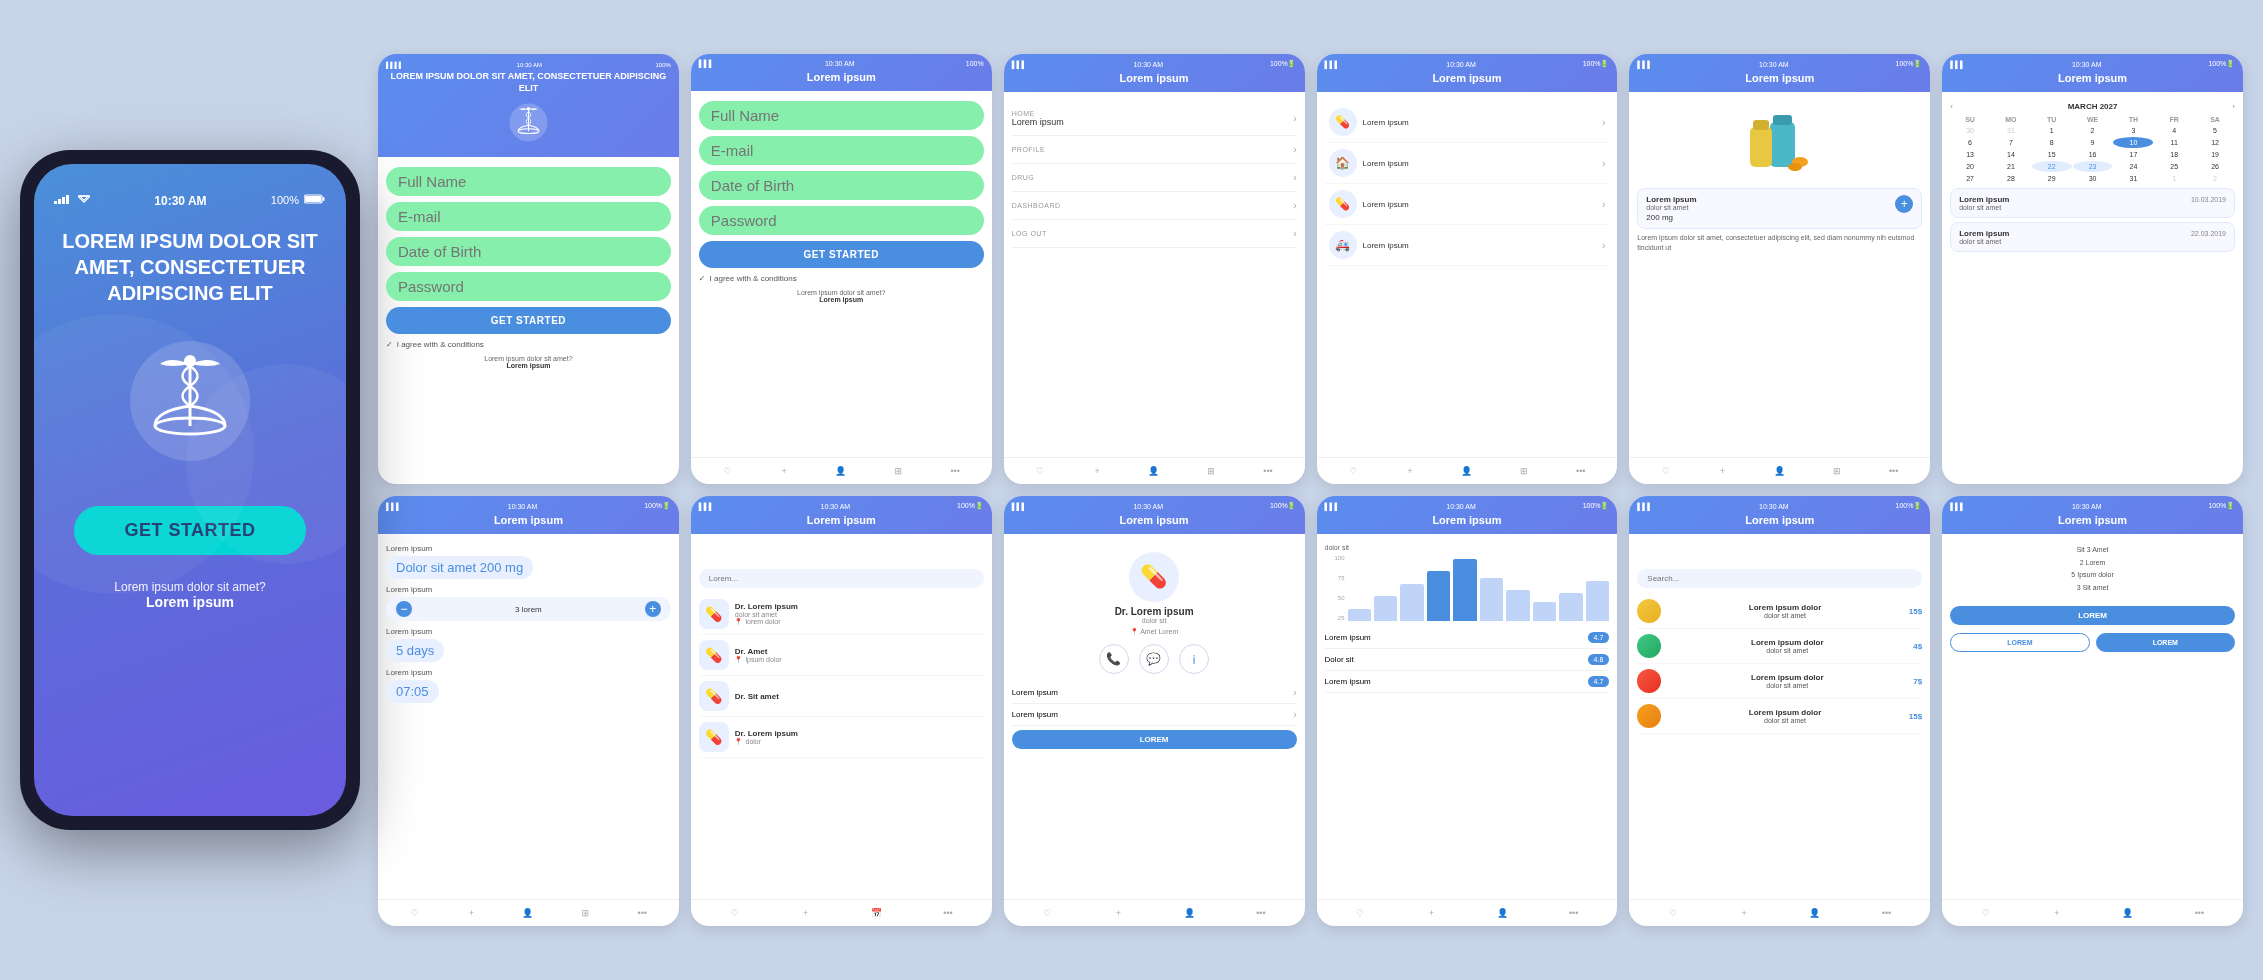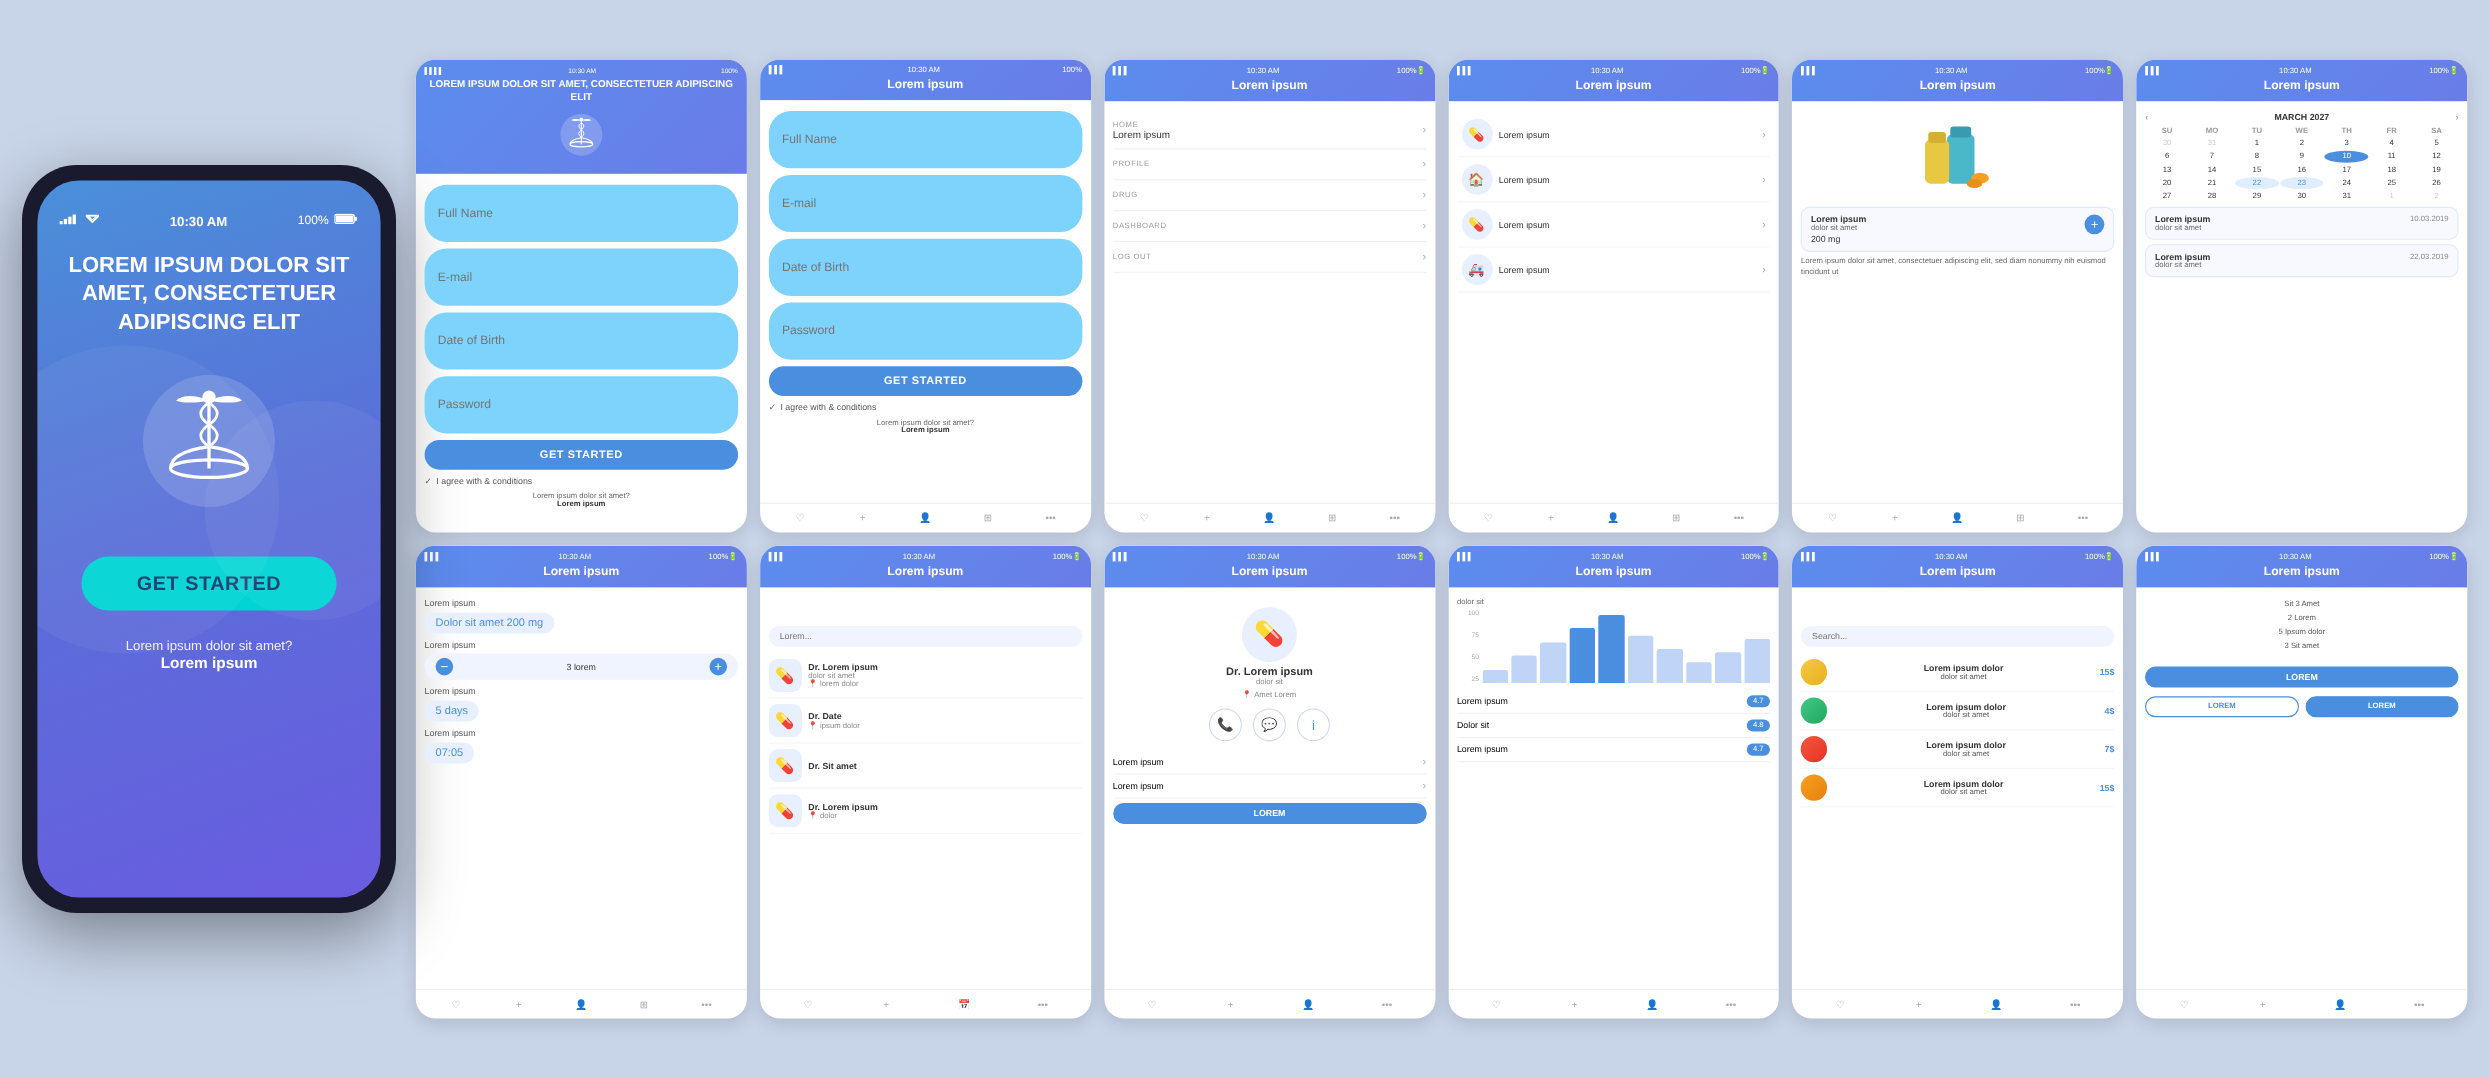--- a/index.html
+++ b/index.html
@@ -170,26 +170,26 @@
     }
     .phone1-header-text {
       color: white;
       font-size: 9px;
       font-weight: bold;
       line-height: 1.3;
       text-transform: uppercase;
       margin-bottom: 6px;
     }
     .form-input {
-      background: #7dd3fc;
+      background: #86efac;
       border: none;
       border-radius: 20px;
-      padding: 20px 12px;
+      padding: 6px 12px;
       width: 100%;
-      font-size: 11px;
+      font-size: 15px;
       color: #555;
       margin-bottom: 6px;
       outline: none;
     }
     .btn-get-started {
       background: #4a8fdf;
       color: white;
       border: none;
       border-radius: 20px;
       padding: 8px 0;
@@ -399,21 +399,21 @@
     .price-info { flex: 1; font-size: 7px; color: #555; text-align: center; }
     .price-name { font-size: 8px; font-weight: bold; color: #333; }
     .price-val { font-size: 8px; font-weight: bold; color: #4a8fdf; }
 
     
     .dosage-label { font-size: 8px; color: #555; margin-bottom: 3px; }
     .dosage-pill {
       background: #e8f0ff;
       border-radius: 20px;
       padding: 4px 10px;
-      font-size: 10px;
+      font-size: 13px;
       color: #4a8fdf;
       display: inline-block;
       margin-bottom: 6px;
     }
     .stepper-row {
       display: flex;
       align-items: center;
       gap: 6px;
       background: #f0f4ff;
       border-radius: 20px;
@@ -937,21 +937,21 @@
           <div class="doc-avatar">💊</div>
           <div class="doc-info">
             <div class="doc-name">Dr. Lorem ipsum</div>
             <div class="doc-sub">dolor sit amet</div>
             <div class="doc-location">📍 lorem dolor</div>
           </div>
         </div>
         <div class="doctor-item">
           <div class="doc-avatar">💊</div>
           <div class="doc-info">
-            <div class="doc-name">Dr. Date</div>
+            <div class="doc-name">Dr. Amet</div>
             <div class="doc-location">📍 ipsum dolor</div>
           </div>
         </div>
         <div class="doctor-item">
           <div class="doc-avatar">💊</div>
           <div class="doc-info">
             <div class="doc-name">Dr. Sit amet</div>
           </div>
         </div>
         <div class="doctor-item">

